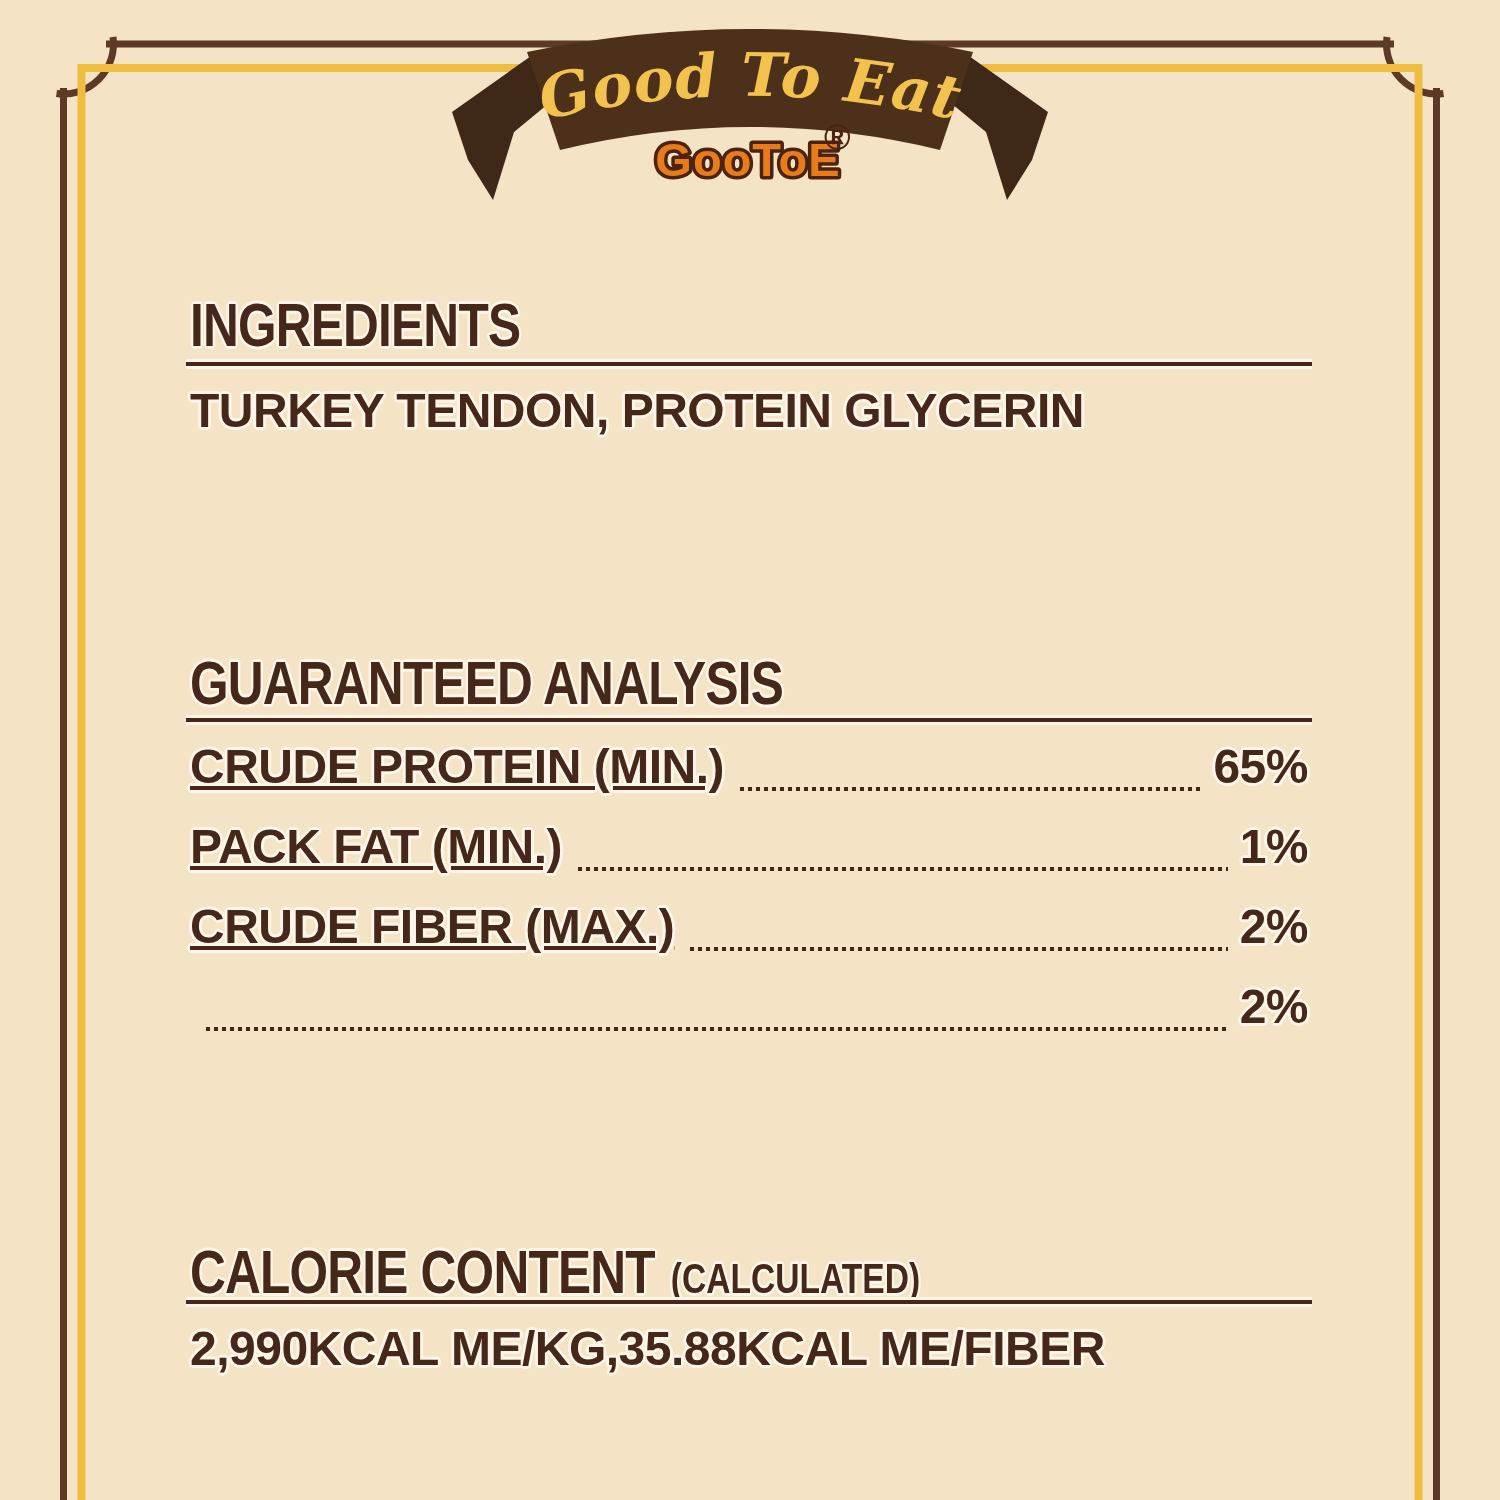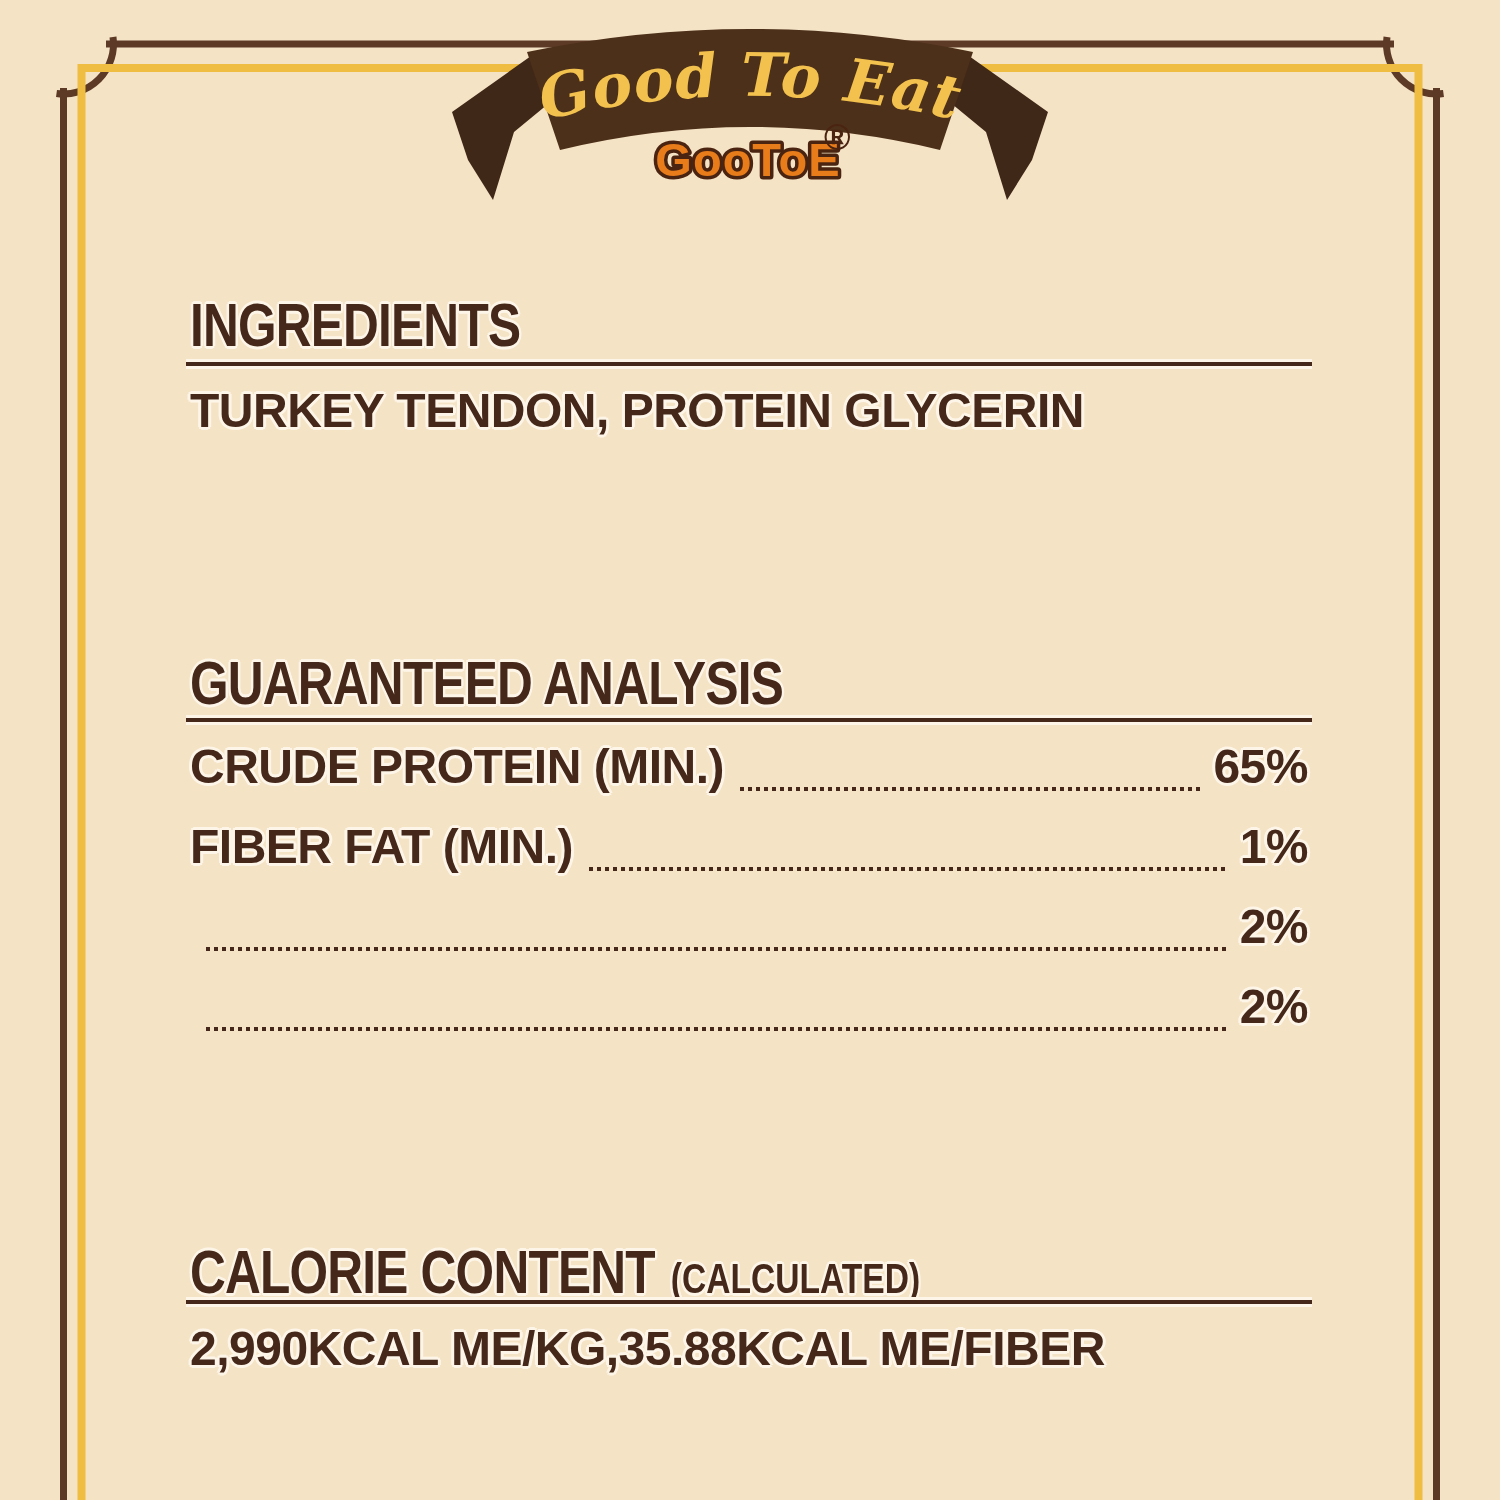--- a/index.html
+++ b/index.html
@@ -36,21 +36,21 @@
     font-size:48px;font-weight:bold;line-height:1.1;
     letter-spacing:-0.5px;white-space:nowrap;
   }
   .ga-rows{
     position:absolute;left:4px;top:739px;width:1118px;
     display:flex;flex-direction:column;gap:24px;
   }
   .ga-row{height:56px;display:flex;align-items:baseline;}
   .ga-label{
     font-size:48px;font-weight:bold;line-height:56px;
-    letter-spacing:-0.5px;white-space:nowrap;
+    letter-spacing:-0.5px;white-space:nowrap;text-decoration:underline;
   }
   .leader{
     flex:1;height:4px;align-self:flex-end;
     margin:0 12px 4px 16px;
     background-image:repeating-linear-gradient(90deg,#45281a 0 4px,rgba(0,0,0,0) 4px 8px);
   }
   .ga-value{
     font-size:48px;font-weight:bold;line-height:56px;
     letter-spacing:-0.5px;white-space:nowrap;
   }
@@ -94,25 +94,26 @@
     <div class="h1 outlined" style="top:652px;">GUARANTEED ANALYSIS</div>
     <div class="rule" style="top:718px;"></div>
 
     <div class="ga-rows">
       <div class="ga-row">
         <span class="ga-label outlined">CRUDE PROTEIN (MIN.)</span>
         <span class="leader"></span>
         <span class="ga-value outlined">65%</span>
       </div>
       <div class="ga-row">
-        <span class="ga-label outlined">FIBER FAT (MIN.)</span>
+        <span class="ga-label outlined">PACK FAT (MIN.)</span>
         <span class="leader"></span>
         <span class="ga-value outlined">1%</span>
       </div>
       <div class="ga-row">
+        <span class="ga-label outlined">CRUDE FIBER (MAX.)</span>
         <span class="leader"></span>
         <span class="ga-value outlined">2%</span>
       </div>
       <div class="ga-row">
         <span class="leader"></span>
         <span class="ga-value outlined">2%</span>
       </div>
     </div>
 
     <div class="h1 h1-row" style="top:1241px;">

